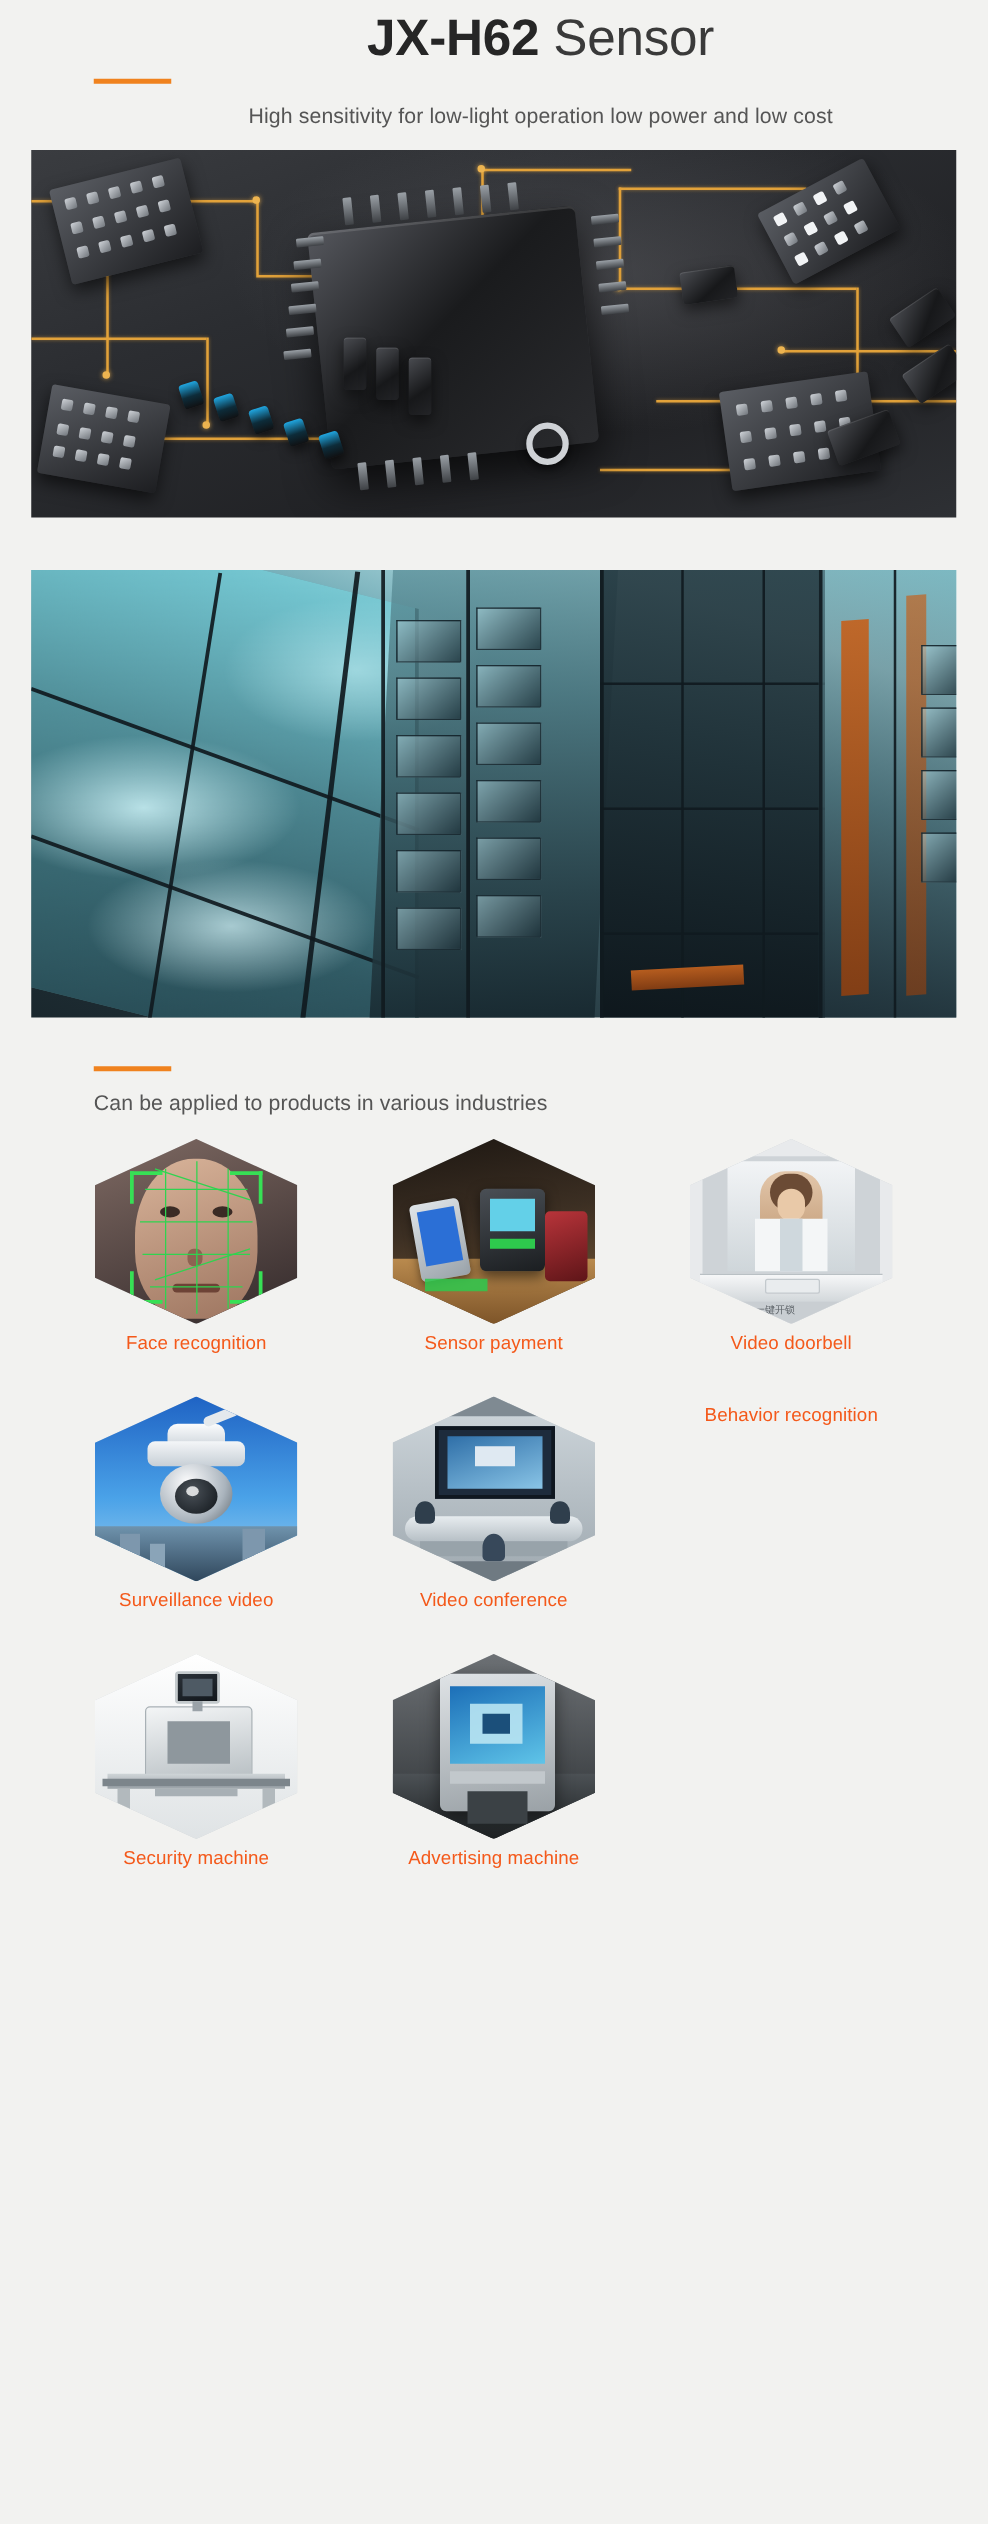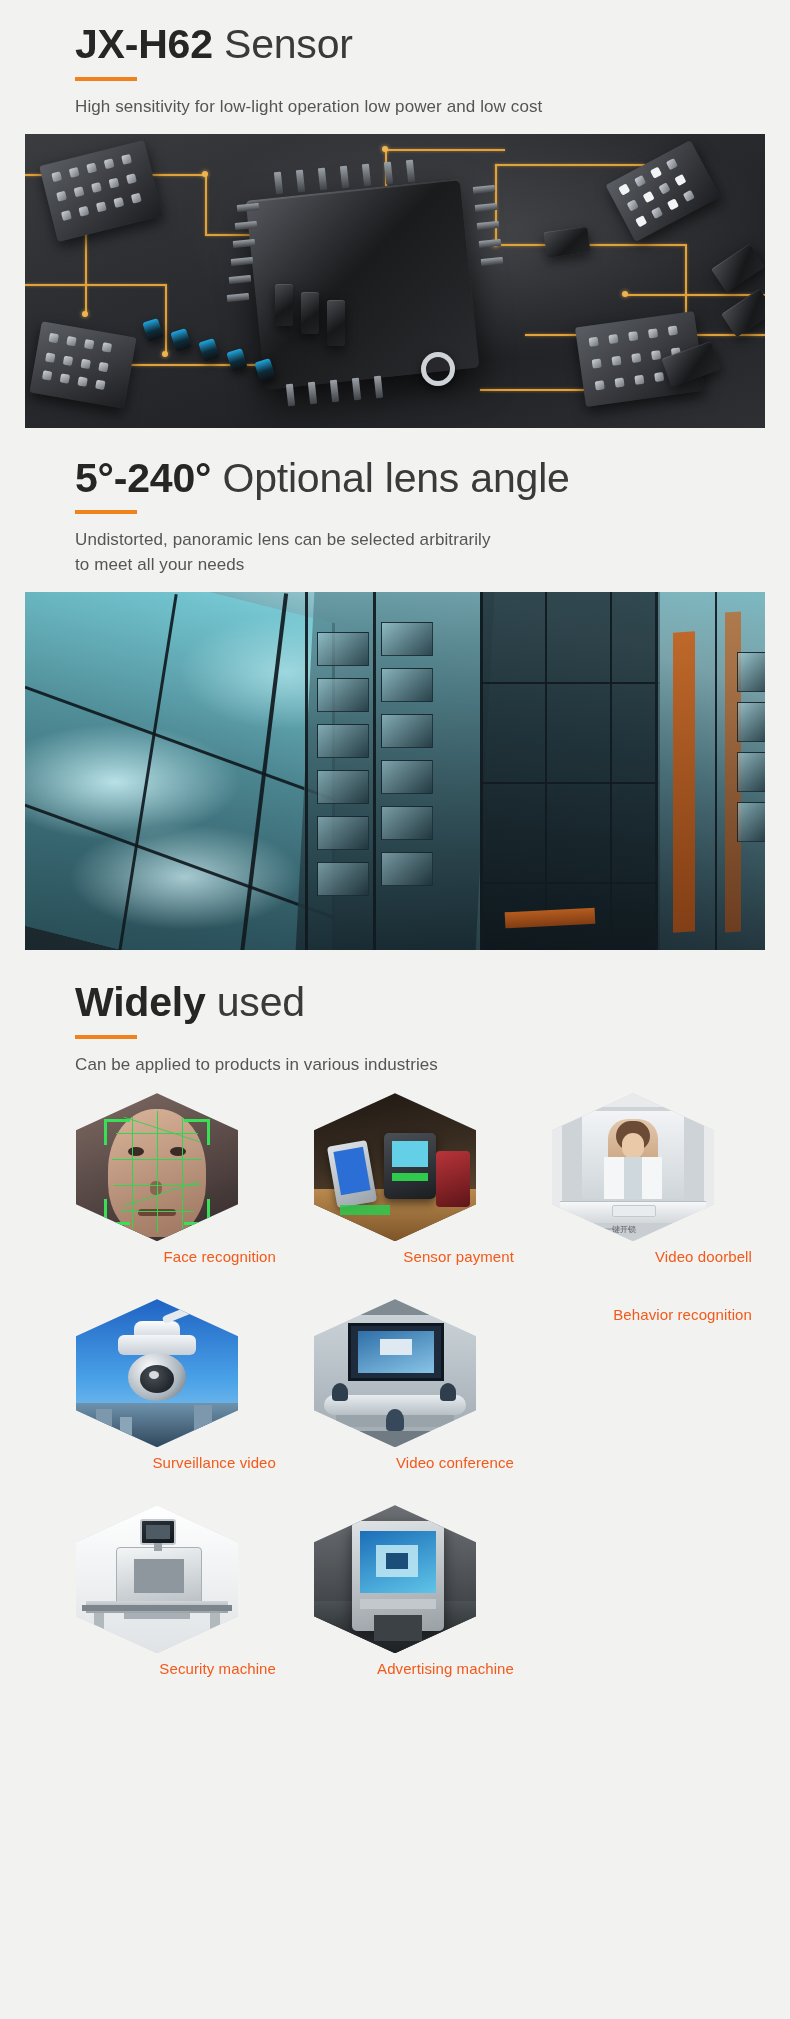--- a/index.html
+++ b/index.html
@@ -114,41 +114,41 @@
   .cell { text-align:center; }
   .hex {
     width:162px; height:148px; margin:0 auto;
     -webkit-clip-path:polygon(50% 0%,100% 25%,100% 75%,50% 100%,0% 75%,0% 25%);
     clip-path:polygon(50% 0%,100% 25%,100% 75%,50% 100%,0% 75%,0% 25%);
     position:relative; overflow:hidden; background:#cfd3d6;
   }
   .hex .scene { position:absolute; inset:0; }
   .cap-label {
     margin-top:7px; font-size:15px; color:#f4591a;
-    font-weight:400; letter-spacing:.1px;text-align:right;
+    font-weight:400; letter-spacing:.1px;
   }
   .row-gap { height:18px; }
 
   
   .abs { position:absolute; }
   .face-bg { inset:0; background:linear-gradient(160deg,#7f6a63,#32292a); }
   .skin {
     left:32px; top:16px; width:98px; height:128px; border-radius:48% 48% 42% 42%;
     background:linear-gradient(160deg,#d9b49a,#9d7560);
   }
   .mesh { inset:0; }
   .mesh i { position:absolute; background:#2fd44f; }
   .corner { position:absolute; border:3px solid #37e055; width:26px; height:26px; }
 </style>
 </head>
 <body>
 
 <div class="page">
 
-  <div class="block" style="padding-top:22px;">
+  <div class="block" style="padding-top:8px;text-align:center;">
     <div class="heading-wrap">
       <div class="heading">
         <span class="hl">JX-H62</span><span class="lt"> Sensor</span>
       </div>
       <div class="rule"></div>
       <div class="subtitle">High sensitivity for low-light operation low power and low cost</div>
     </div>
 
     <div class="hero circuit" style="margin-top:14px;">
 
@@ -277,28 +277,20 @@
       <div class="cap" style="left:232px;top:226px;transform:rotate(-18deg);"></div>
       <div class="chip" style="left:250px;top:150px;width:18px;height:42px;"></div>
       <div class="chip" style="left:276px;top:158px;width:18px;height:42px;"></div>
       <div class="chip" style="left:302px;top:166px;width:18px;height:46px;"></div>
 
       <div class="ring" style="left:396px;top:218px;"></div>
     </div>
   </div>
 
   <div class="block" style="padding-top:28px;">
-    <div class="heading-wrap">
-      <div class="heading">
-        <span class="hl">5°-240°</span><span class="lt"> Optional lens angle</span>
-      </div>
-      <div class="rule"></div>
-      <div class="subtitle">Undistorted, panoramic lens can be selected arbitrarily
-to meet all your needs</div>
-    </div>
 
     <div class="hero glass" style="margin-top:14px;">
       <div class="cloud" style="left:-40px;top:130px;width:260px;height:120px;"></div>
       <div class="cloud" style="left:40px;top:230px;width:240px;height:110px;opacity:.85;"></div>
       <div class="cloud" style="left:150px;top:20px;width:220px;height:120px;opacity:.7;"></div>
 
       <div class="gshard" style="left:-20px;top:-10px;width:330px;height:380px;
            background:linear-gradient(165deg, rgba(120,225,235,.55), rgba(60,150,170,.25));
            transform:skewY(14deg); border-right:3px solid rgba(18,32,38,.8);"></div>
       <div class="mull" style="left:120px;top:0;width:3px;height:380px;transform:rotate(9deg);"></div>
@@ -343,23 +335,20 @@
       <div class="pane" style="left:712px;top:110px;width:30px;height:40px;"></div>
       <div class="pane" style="left:712px;top:160px;width:30px;height:40px;"></div>
       <div class="pane" style="left:712px;top:210px;width:30px;height:40px;"></div>
 
       <div class="amber" style="left:480px;top:318px;width:90px;height:16px;transform:rotate(-3deg);"></div>
     </div>
   </div>
 
   <div class="block" style="padding-top:30px;">
     <div class="heading-wrap">
-      <div class="heading">
-        <span class="hl">Widely</span><span class="lt"> used</span>
-      </div>
       <div class="rule"></div>
       <div class="subtitle">Can be applied to products in various industries</div>
     </div>
 
     <div class="grid">
 
       <div class="cell">
         <div class="hex">
           <div class="scene">
             <div class="abs face-bg"></div>

